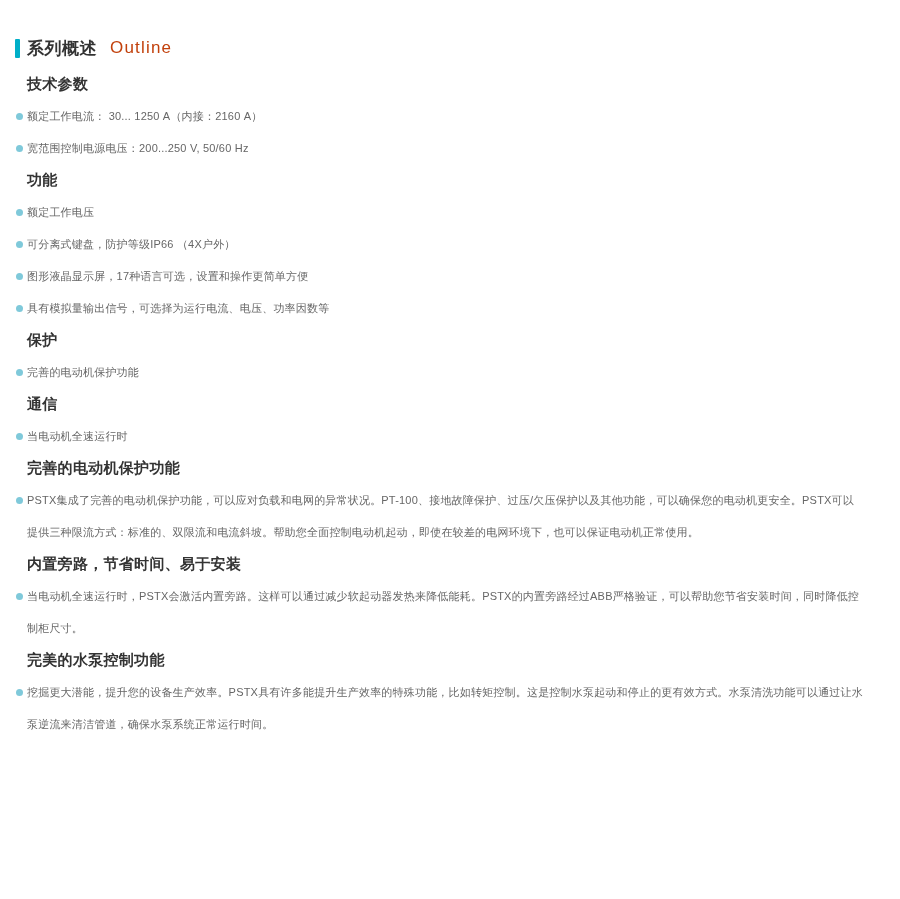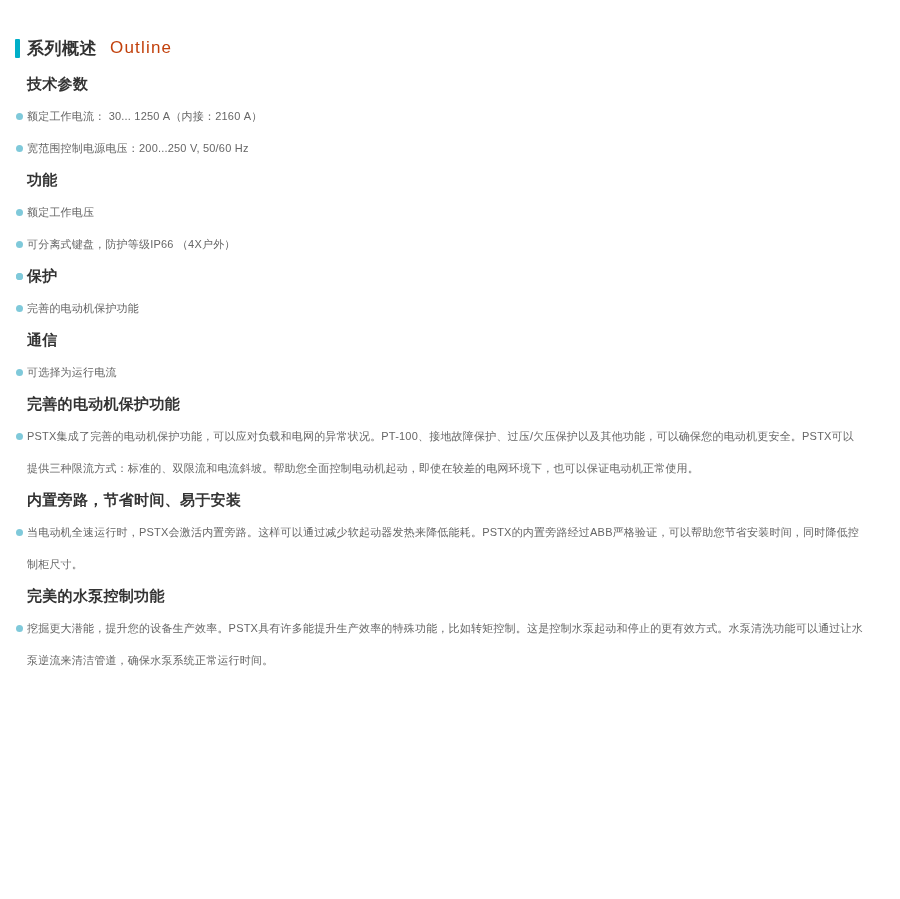--- a/index.html
+++ b/index.html
@@ -93,36 +93,38 @@
     <div class="bullet-row">
       <span class="dot"></span>
       <span>额定工作电压</span>
     </div>
     <div class="bullet-row">
       <span class="dot"></span>
       <span>可分离式键盘，防护等级IP66 （4X户外）</span>
     </div>
     <div class="bullet-row">
       <span class="dot"></span>
+      <span>图形液晶显示屏，17种语言可选，设置和操作更简单方便</span>
     </div>
 
     <div class="bullet-row">
       <span class="dot"></span>
+      <span>具有模拟量输出信号，可选择为运行电流、电压、功率因数等</span>
     </div>
 
     <div class="heading">保护</div>
     <div class="bullet-row">
       <span class="dot"></span>
       <span>完善的电动机保护功能</span>
     </div>
 
     <div class="heading">通信</div>
     <div class="bullet-row">
       <span class="dot"></span>
-      <span>可选择为运行电流</span>
+      <span>当电动机全速运行时</span>
     </div>
 
     <div class="heading">完善的电动机保护功能</div>
     <div class="bullet-row">
       <span class="dot"></span>
       <span>PSTX集成了完善的电动机保护功能，可以应对负载和电网的异常状况。PT-100、接地故障保护、过压/欠压保护以及其他功能，可以确保您的电动机更安全。PSTX可以提供三种限流方式：标准的、双限流和电流斜坡。帮助您全面控制电动机起动，即使在较差的电网环境下，也可以保证电动机正常使用。</span>
     </div>
 
     <div class="heading">内置旁路，节省时间、易于安装</div>
     <div class="bullet-row">

